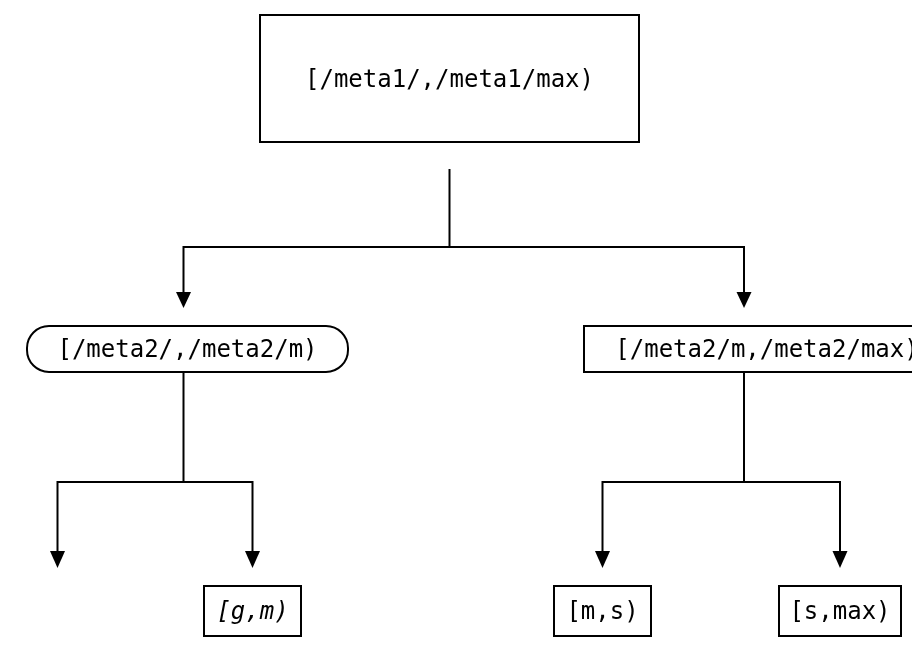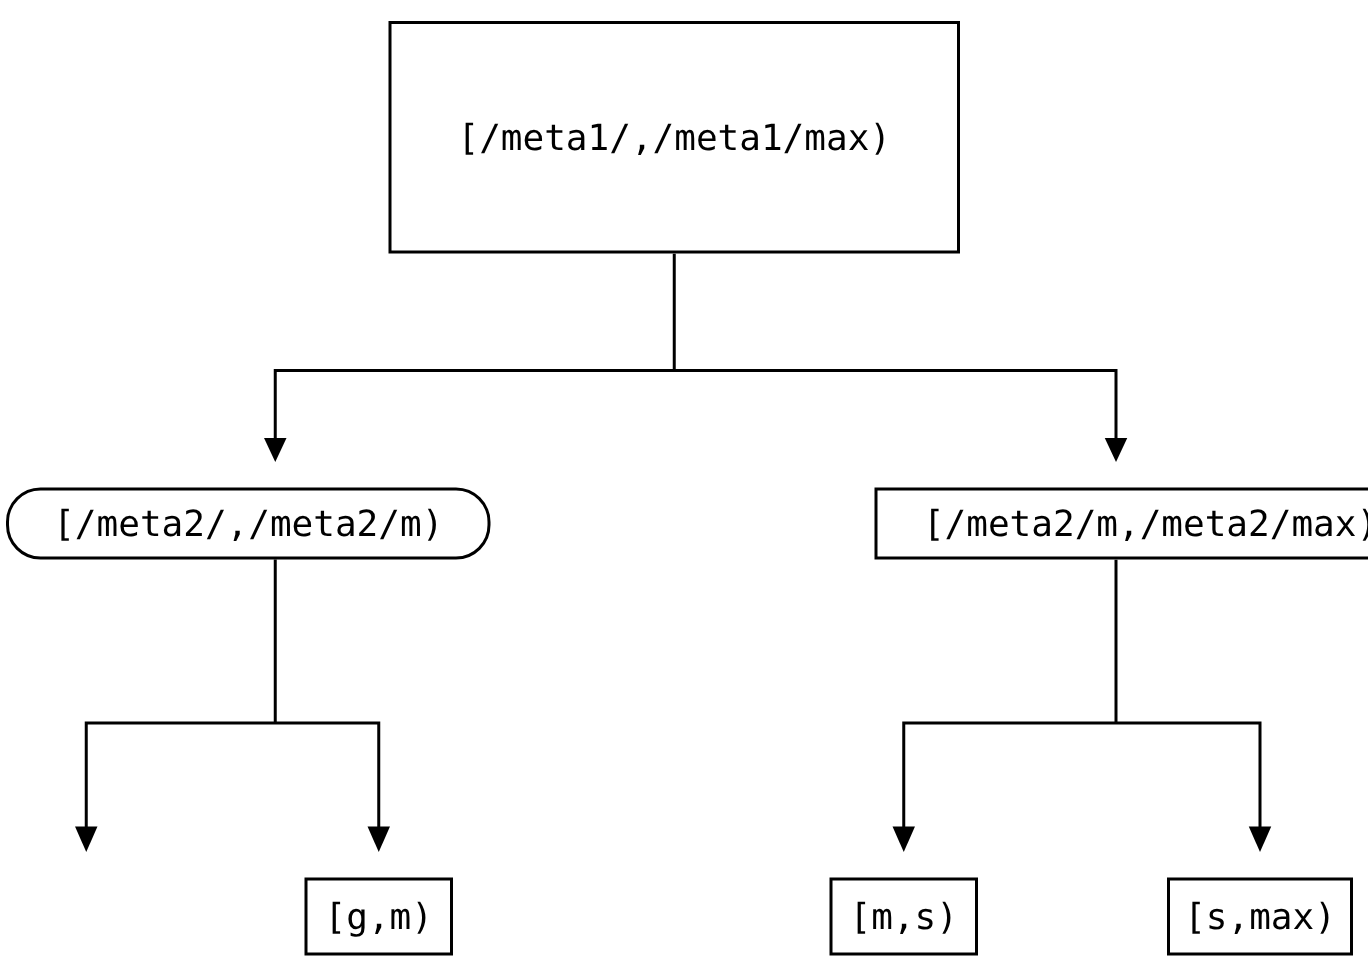--- a/index.html
+++ b/index.html
@@ -42,25 +42,25 @@
     background: var(--bg, #ffffff);
     color: var(--text, #000000);
     display: flex;
     align-items: center;
     justify-content: center;
     font-family: "DejaVu Sans Mono", "Liberation Mono", monospace;
     font-size: 24px;
     line-height: 1;
     white-space: nowrap;
   }
-  .node-root        { left: 259px; top: 14px;  width: 381px; height: 155px; }
-  .node-split-left  { left: 4px;  top: 325px; width: 323px; height: 48px; border-radius: 23px; }
+  .node-root        { left: 259px; top: 14px;  width: 381px; height: 129px; }
+  .node-split-left  { left: 26px;  top: 325px; width: 323px; height: 48px; border-radius: 23px; }
   .node-split-right { left: 583px; top: 325px; width: 368px; height: 48px; }
   .node-leaf-1      { left: 8px;   top: 585px; width: 99px;  height: 52px; }
-  .node-leaf-2      { left: 203px; top: 585px; width: 99px;  height: 52px; }
+  .node-leaf-2      { left: 203px; top: 585px; width: 99px;  height: 52px; font-style: italic; }
   .node-leaf-3      { left: 553px; top: 585px; width: 99px;  height: 52px; }
   .node-leaf-4      { left: 778px; top: 585px; width: 124px; height: 52px; }
 </style>
 </head>
 <body>
 
 <div class="diagram">
 
   <svg class="connectors" viewBox="0 0 912 652" xmlns="http://www.w3.org/2000/svg" aria-hidden="true">
 

